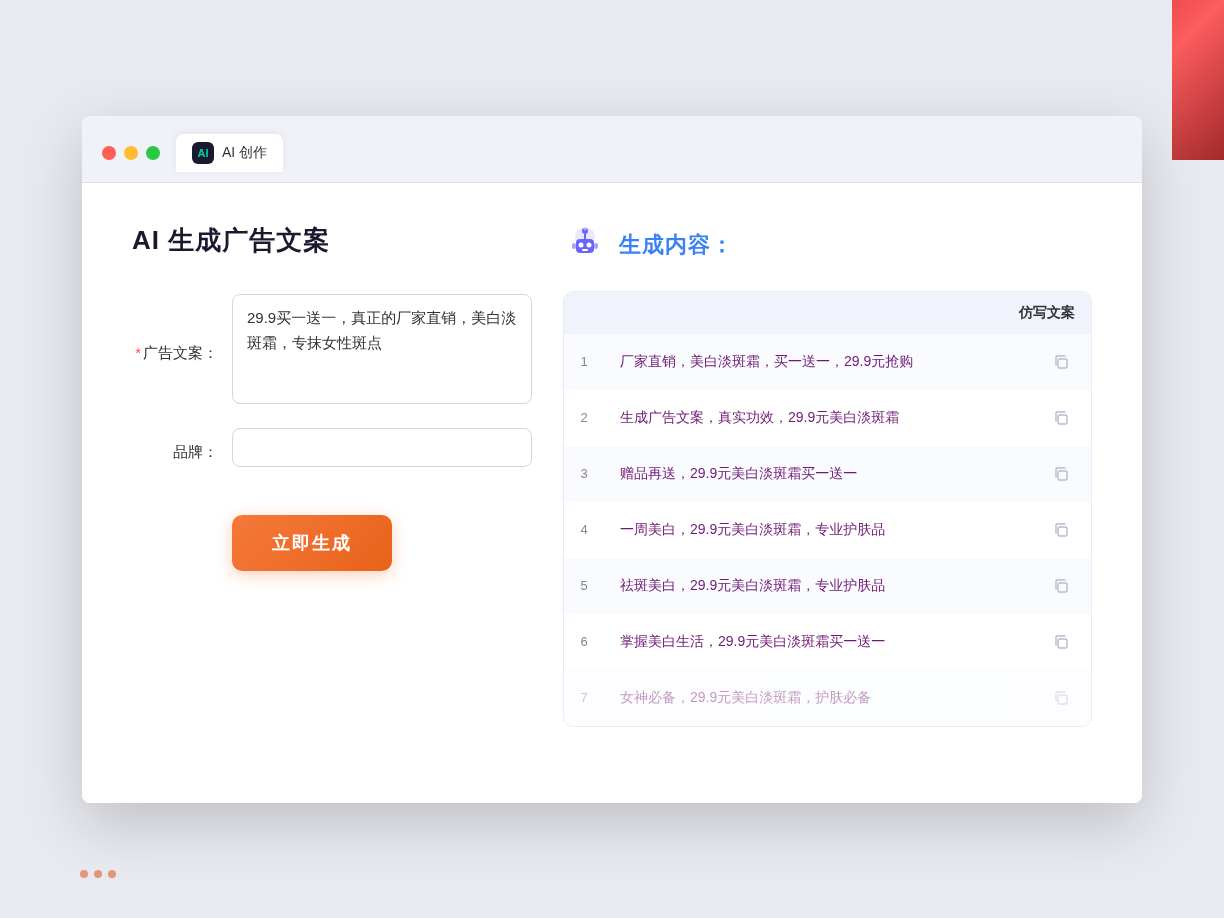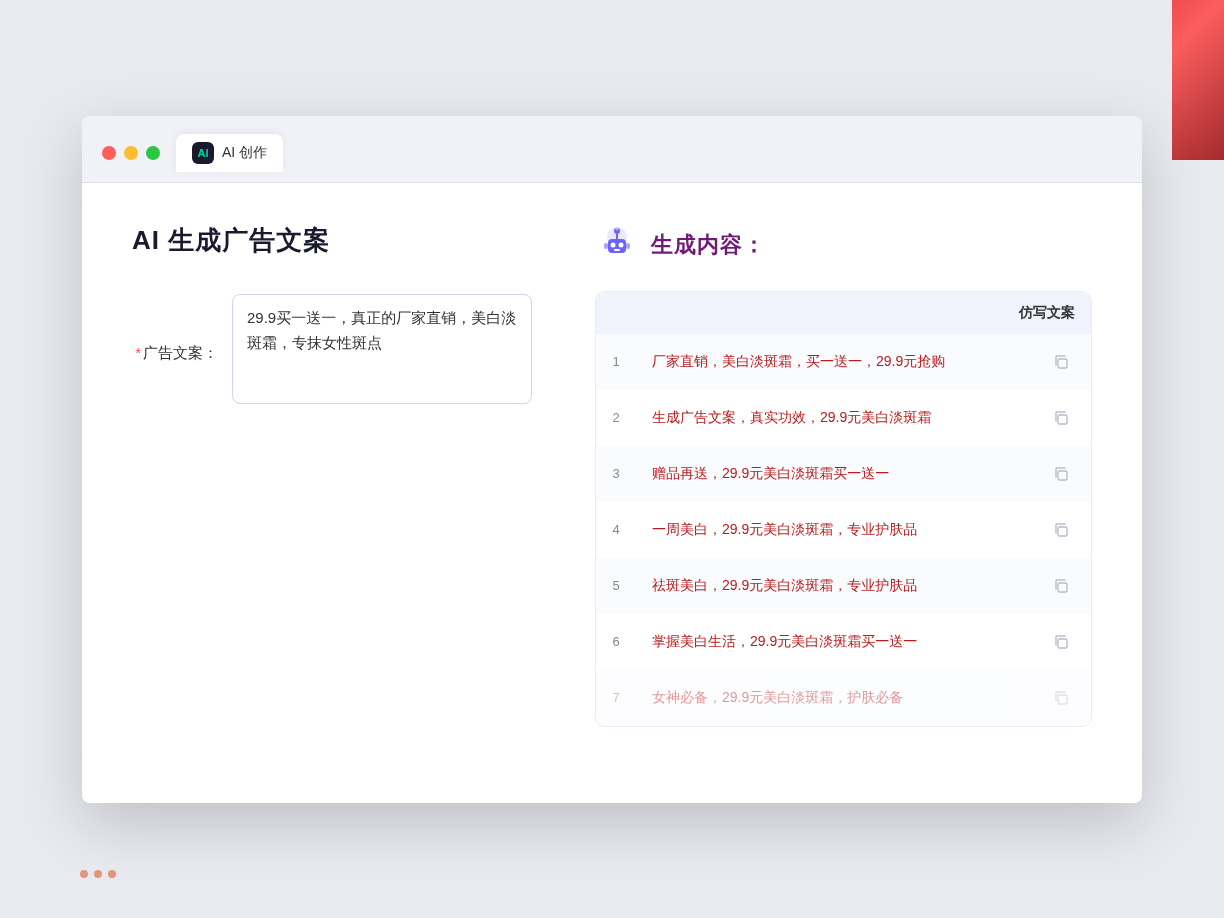--- a/index.html
+++ b/index.html
@@ -105,21 +105,21 @@
       color: #00d4aa;
       font-size: 11px;
       font-weight: bold;
     }
     
     .browser-content {
       background: white;
       display: flex;
       min-height: 620px;
       padding: 40px 50px;
-      gap: 63px;
+      gap: 31px;
     }
     
     .left-panel {
       flex: 0 0 400px;
     }
     .page-title {
       font-size: 26px;
       font-weight: 700;
       color: #1a1a2e;
       margin-bottom: 36px;
@@ -186,21 +186,21 @@
       gap: 12px;
       margin-bottom: 24px;
     }
     .robot-icon {
       width: 44px;
       height: 44px;
     }
     .right-title {
       font-size: 22px;
       font-weight: 700;
-      color: #701a75;
+      color: #3b82f6;
       letter-spacing: 1px;
     }
     .results-table {
       width: 100%;
       border-collapse: separate;
       border-spacing: 0;
       border-radius: 10px;
       overflow: hidden;
       border: 1.5px solid #e8ecf5;
     }
@@ -218,21 +218,21 @@
     }
     .results-table tbody tr {
       border-top: 1px solid #eaeefc;
     }
     .results-table tbody tr:last-child {
       opacity: 0.45;
     }
     .results-table tbody tr td {
       padding: 14px 16px;
       font-size: 14px;
-      color: #b91c1c;
+      color: #701a75;
       background: white;
     }
     .results-table tbody tr td:first-child {
       text-align: center;
       color: #888;
       font-size: 13px;
       width: 40px;
     }
     .results-table tbody tr:nth-child(odd) td {
       background: #fafbff;
@@ -294,22 +294,27 @@
       <div class="form-row">
         <label class="form-label">
           <span class="required-star">*</span><span>广告文案：</span>
         </label>
         <textarea class="form-input form-textarea" style="">29.9买一送一，真正的厂家直销，美白淡斑霜，专抹女性斑点</textarea>
       </div>
 
       
 
       
+      <div class="form-row">
+        <label class="form-label">品牌：</label>
+        <input type="text" class="form-input" style="">
+      </div>
 
       
+      <button class="generate-btn">立即生成</button>
     </div>
 
     <div class="right-panel">
       <div class="right-header">
 
         <svg class="robot-icon" viewBox="0 0 44 44" fill="none" xmlns="http://www.w3.org/2000/svg">
           <circle cx="22" cy="14" r="10" fill="#6c63ff" opacity="0.15"></circle>
           <rect x="13" y="16" width="18" height="14" rx="4" fill="#6c63ff"></rect>
           <circle cx="18" cy="22" r="2.5" fill="white"></circle>
           <circle cx="26" cy="22" r="2.5" fill="white"></circle>

